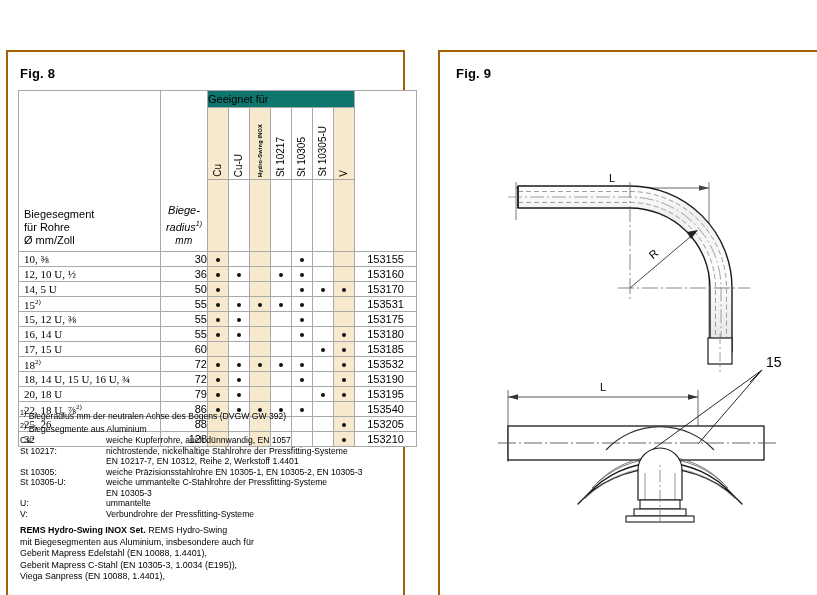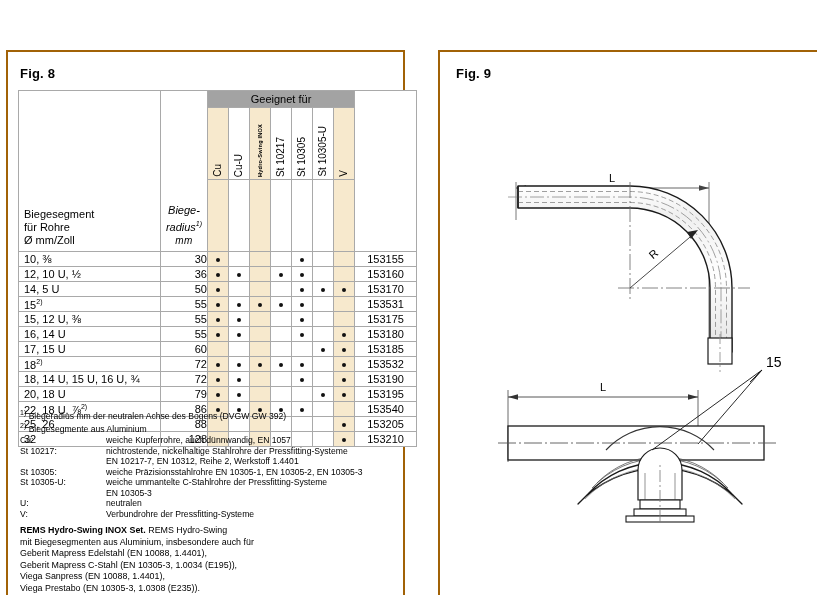--- a/index.html
+++ b/index.html
@@ -46,22 +46,22 @@
     font-weight:normal;
   }
   
   col.c-name{width:142px;}
   col.c-rad{width:47px;}
   col.c-mark{width:21px;}
   col.c-art{width:62px;}
 
   .hdr-top-blank{border:1px solid #a9a9a9;background:#fff;}
   .hdr-geeignet{
-    background:#a3a3a3;
-    text-align:center;
+    background:#0f766e;
+    text-align:left;
     font-size:11px;
     height:16px;
     line-height:16px;
     color:#000;
   }
   .hdr-main{
     height:72px;
     vertical-align:bottom;
     background:#fff;
     padding:0 0 4px 5px !important;
@@ -102,20 +102,21 @@
 
   
   .sh{background:#f7e9cd;}
   .wh{background:#ffffff;}
 
   td.name{
     height:15px;
     padding-left:5px !important;
     font-size:11px;
     white-space:nowrap;
+    font-family:Liberation Serif, serif;
   }
   td.rad{
     height:15px;
     text-align:right;
     font-size:11px;
   }
   td.mark{
     height:15px;
     text-align:center;
     vertical-align:middle;
@@ -398,38 +399,37 @@
         <div class="row">
           <div class="key">St 10305-U:</div>
           <div class="val ln">weiche ummantelte C-Stahlrohre der Pressfitting-Systeme</div>
         </div>
         <div class="row">
           <div class="key"></div>
           <div class="val ln">EN 10305-3</div>
         </div>
         <div class="row">
           <div class="key">U:</div>
-          <div class="val ln">neutralen</div>
+          <div class="val ln">ummantelte</div>
         </div>
         <div class="row">
           <div class="key">V:</div>
           <div class="val ln">Verbundrohre der Pressfitting-Systeme</div>
         </div>
       </div>
 
     <div class="setblock">
       <div>
         <b>REMS Hydro-Swing INOX Set.</b><span> REMS Hydro-Swing</span>
       </div>
       <div id="setlines">
           <div>mit Biegesegmenten aus Aluminium, insbesondere auch für</div>
           <div>Geberit Mapress Edelstahl (EN 10088, 1.4401),</div>
           <div>Geberit Mapress C-Stahl (EN 10305-3, 1.0034 (E195)),</div>
           <div>Viega Sanpress (EN 10088, 1.4401),</div>
-          <div>Viega Prestabo (EN 10305-3, 1.0308 (E235)).</div>
         </div>
     </div>
   </div>
 
   <div class="panel" id="fig9-panel">
     <div class="fig-label">Fig. 9</div>
 
     <svg id="fig9-top" width="390" height="330" viewBox="0 0 390 330">
       <defs>
         <linearGradient id="pipeShade" x1="0" y1="0" x2="0" y2="1">

